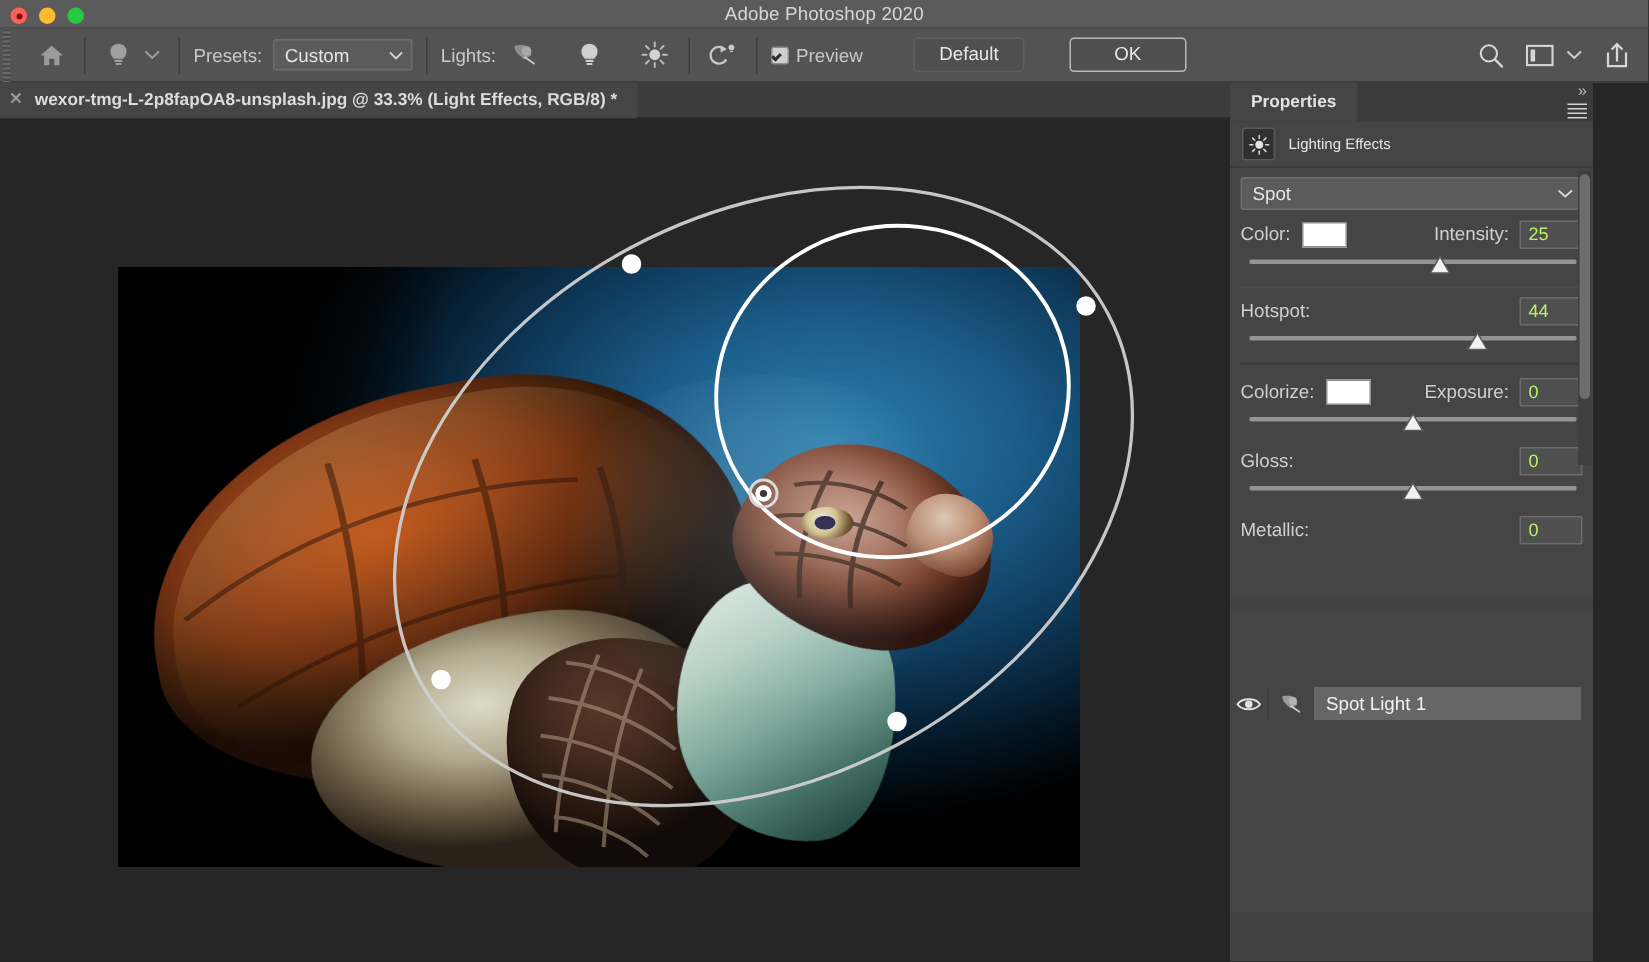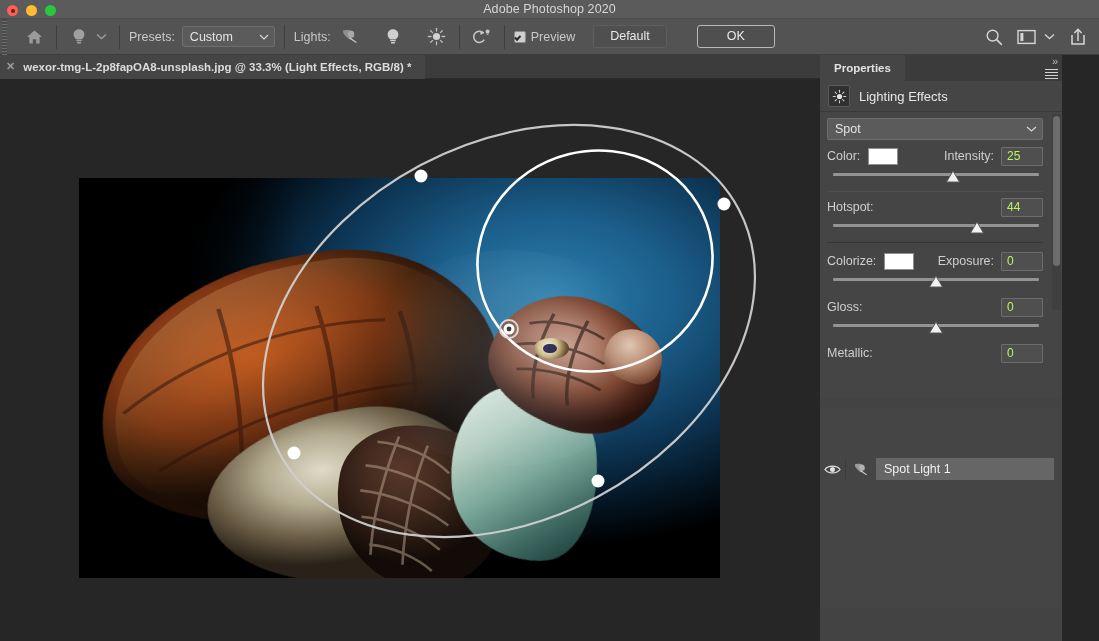--- a/index.html
+++ b/index.html
@@ -233,25 +233,25 @@
 
   .prop-header {
     height: 30px; display: flex; align-items: center; gap: 9px;
     padding: 0 8px; background: #454545;
   }
   .prop-badge {
     width: 22px; height: 22px; background: #303030;
     border: 1px solid #5a5a5a; border-radius: 2px;
     display: flex; align-items: center; justify-content: center;
   }
-  .prop-title { font-size: 13px; color: #e6e6e6; }
+  .prop-title { font-size: 10px; color: #e6e6e6; }
 
   .prop-body {
     background: #454545; border-top: 1px solid #3a3a3a;
-    padding: 6px 19px 10px 7px; position: relative;
+    padding: 6px 7px 10px 7px; position: relative;
   }
   .row { display: flex; align-items: center; height: 22px; margin-bottom: 2px; justify-content: center; }
   .lbl { font-size: 12.5px; color: #cfcfcf; }
   .swatch {
     width: 30px; height: 17px; background: #ffffff;
     border: 1px solid #8e8e8e; margin-left: 8px;
   }
   .spacer { flex: 1 1 auto; }
   .num {
     width: 42px; height: 19px; background: #4f4f4f;
@@ -409,21 +409,21 @@
           <path d="M16.6 1.6 C17.8 1.6 18.6 2.5 18.6 3.6 C18.6 4.4 18 4.9 17.7 5.4 L15.5 5.4 C15.2 4.9 14.6 4.4 14.6 3.6 C14.6 2.5 15.4 1.6 16.6 1.6 Z" fill="#c7c7c7"></path>
           <rect x="15.7" y="5.8" width="1.8" height=".9" fill="#c7c7c7"></rect>
         </svg>
       </span>
     </div>
 
     <div class="tb-sep"></div>
 
     <div class="check-row">
       <span class="checkbox"></span>
-      <span class="tb-label" style="margin-right:0">Preview</span>
+      <span class="tb-label" style="margin-right:16px">Preview</span>
     </div>
 
     <div class="btn" style="margin-left:18px">Default</div>
     <div class="btn primary" style="margin-left:30px">OK</div>
 
     <div class="right-tools">
       <span class="icon">
         <svg width="18" height="18" viewBox="0 0 18 18">
           <circle cx="7.6" cy="7.6" r="5.4" fill="none" stroke="#d6d6d6" stroke-width="1.4"></circle>
           <path d="M11.6 11.6 L16.4 16.4" stroke="#d6d6d6" stroke-width="1.5" stroke-linecap="round"></path>

